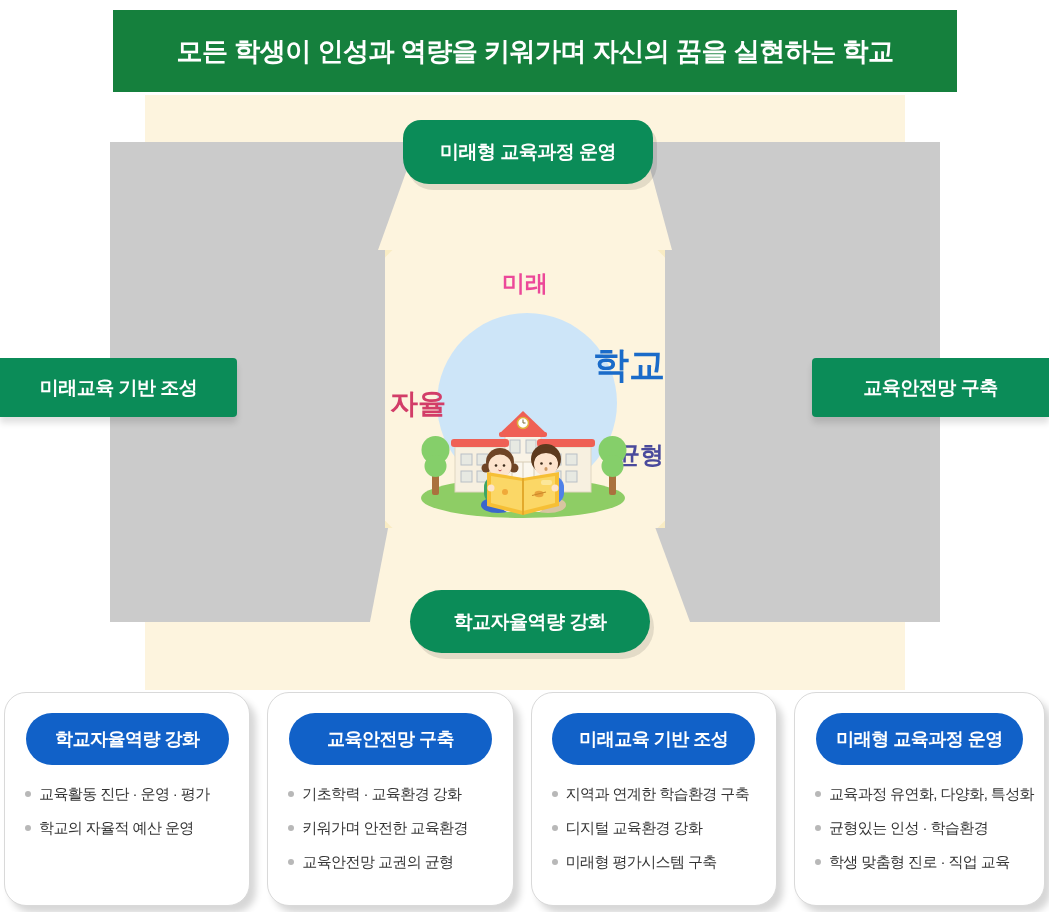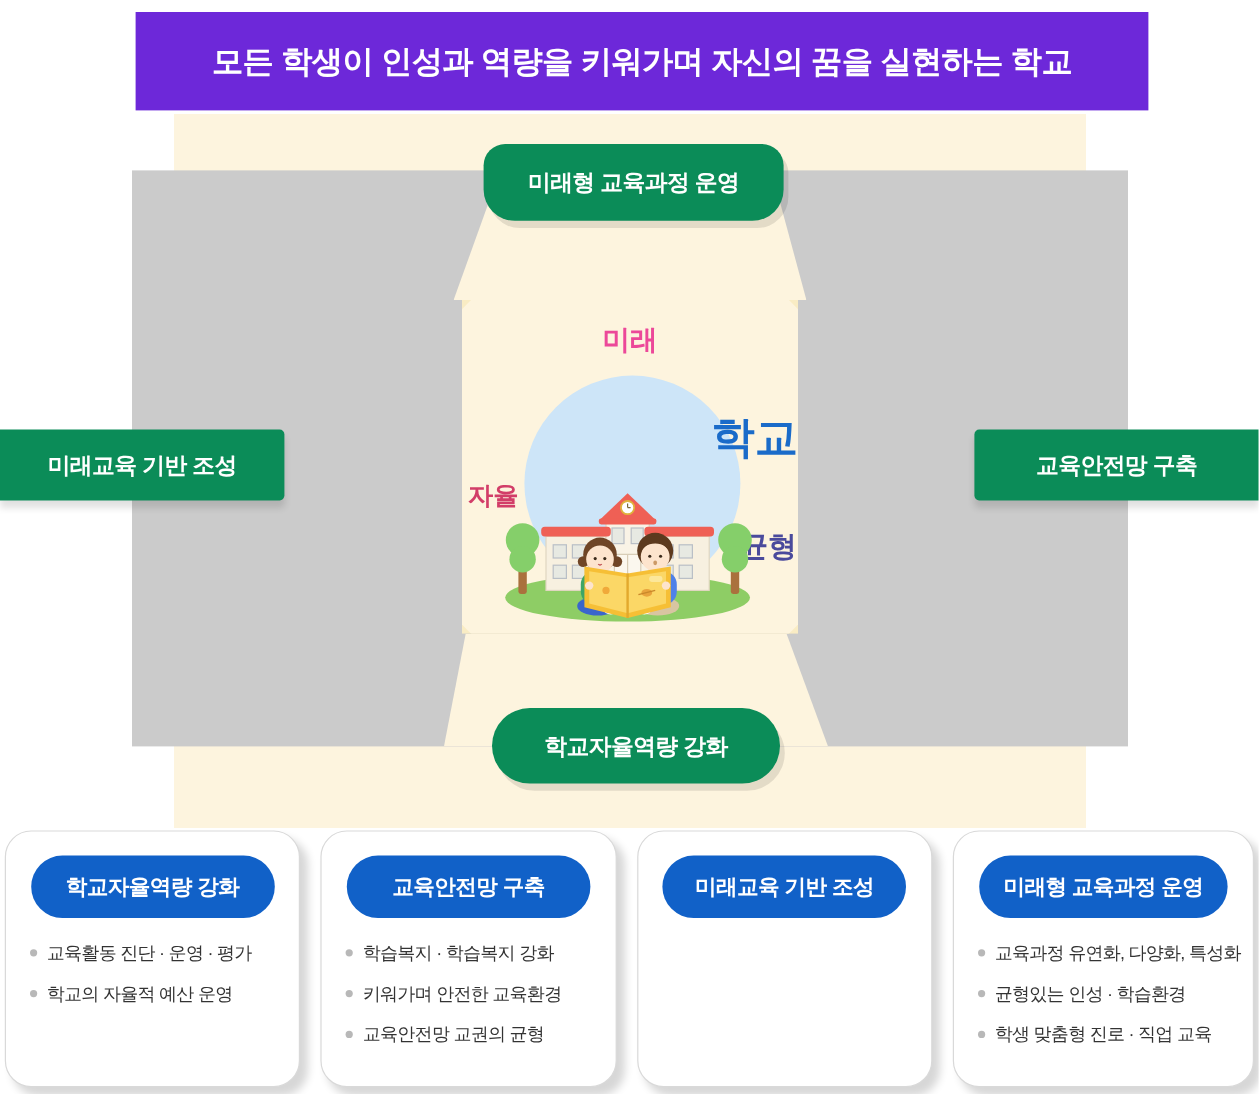--- a/index.html
+++ b/index.html
@@ -3,21 +3,21 @@
 <meta charset="utf-8">
 <style>
   html,body{margin:0;padding:0;background:#fff;}
   #stage{
     position:relative;width:1049px;height:912px;background:#fff;overflow:hidden;
     font-family:"Liberation Sans",sans-serif;
   }
   
   .banner{
     position:absolute;left:113px;top:10px;width:844px;height:82px;
-    background:#6d28d9;display:flex;align-items:center;justify-content:center;
+    background:#15803d;display:flex;align-items:center;justify-content:center;
   }
   .banner .title{color:#fff;font-size:26px;font-weight:bold;letter-spacing:-0.5px;white-space:nowrap;}
   
   .mat{position:absolute;left:145px;top:95px;width:760px;height:595px;background:#fdf4de;}
   .grayrect{position:absolute;left:110px;top:142px;width:830px;height:480px;background:#cbcbcb;}
   .beam-top{
     position:absolute;left:375px;top:150px;width:300px;height:100px;background:#fdf4de;
     clip-path:polygon(13% 0, 90% 0, 99% 100%, 1% 100%);
   }
   .beam-bottom{
@@ -33,21 +33,21 @@
     background:#fdf4de;
   }
   .blue-circle{
     position:absolute;left:437px;top:313px;width:180px;height:180px;border-radius:50%;
     background:#cde5f8;
   }
   
   .word{position:absolute;font-weight:bold;white-space:nowrap;}
   .word-mirae{left:385px;top:268px;width:280px;text-align:center;font-size:23px;color:#ec4899;}
   .word-hakgyo{left:385px;top:341px;width:280px;text-align:right;font-size:36px;color:#1a6bc9;}
-  .word-jayul{left:390px;top:399px;font-size:21px;color:#d23d68;}
+  .word-jayul{left:390px;top:385px;font-size:28px;color:#d23d68;}
   .word-gyunhyeong{left:616px;top:399px;font-size:24px;color:#4a4a9c;margin-top:40px;}
   .illu{position:absolute;left:405px;top:392px;width:240px;height:132px;}
   
   .gbadge{
     position:absolute;background:#0b8c58;color:#fff;font-weight:bold;font-size:19px;
     display:flex;align-items:center;justify-content:center;white-space:nowrap;
     letter-spacing:-0.5px;
   }
   .gbadge-top{left:403px;top:120px;width:250px;height:64px;border-radius:18px 18px 26px 26px;box-shadow:4px 6px 0 rgba(0,0,0,0.10);}
   .gbadge-bottom{left:410px;top:590px;width:240px;height:63px;border-radius:32px;box-shadow:4px 6px 0 rgba(0,0,0,0.10);}
@@ -205,35 +205,49 @@
             <span>학교의 자율적 예산 운영</span>
           </li>
       </ul>
     </div>
 
     <div class="card">
       <div class="pill">교육안전망 구축</div>
       <ul>
         <li>
             <span class="dot"></span>
-            <span>학습복지 · 학습복지 강화</span>
+            <span>기초학력 · 교육환경 강화</span>
           </li>
         <li>
             <span class="dot"></span>
             <span>키워가며 안전한 교육환경</span>
           </li>
         <li>
             <span class="dot"></span>
             <span>교육안전망 교권의 균형</span>
           </li>
       </ul>
     </div>
 
     <div class="card">
       <div class="pill">미래교육 기반 조성</div>
+      <ul>
+        <li>
+            <span class="dot"></span>
+            <span>지역과 연계한 학습환경 구축</span>
+          </li>
+        <li>
+            <span class="dot"></span>
+            <span>디지털 교육환경 강화</span>
+          </li>
+        <li>
+            <span class="dot"></span>
+            <span>미래형 평가시스템 구축</span>
+          </li>
+      </ul>
     </div>
 
     <div class="card">
       <div class="pill">미래형 교육과정 운영</div>
       <ul>
         <li>
             <span class="dot"></span>
             <span>교육과정 유연화, 다양화, 특성화</span>
           </li>
         <li>

